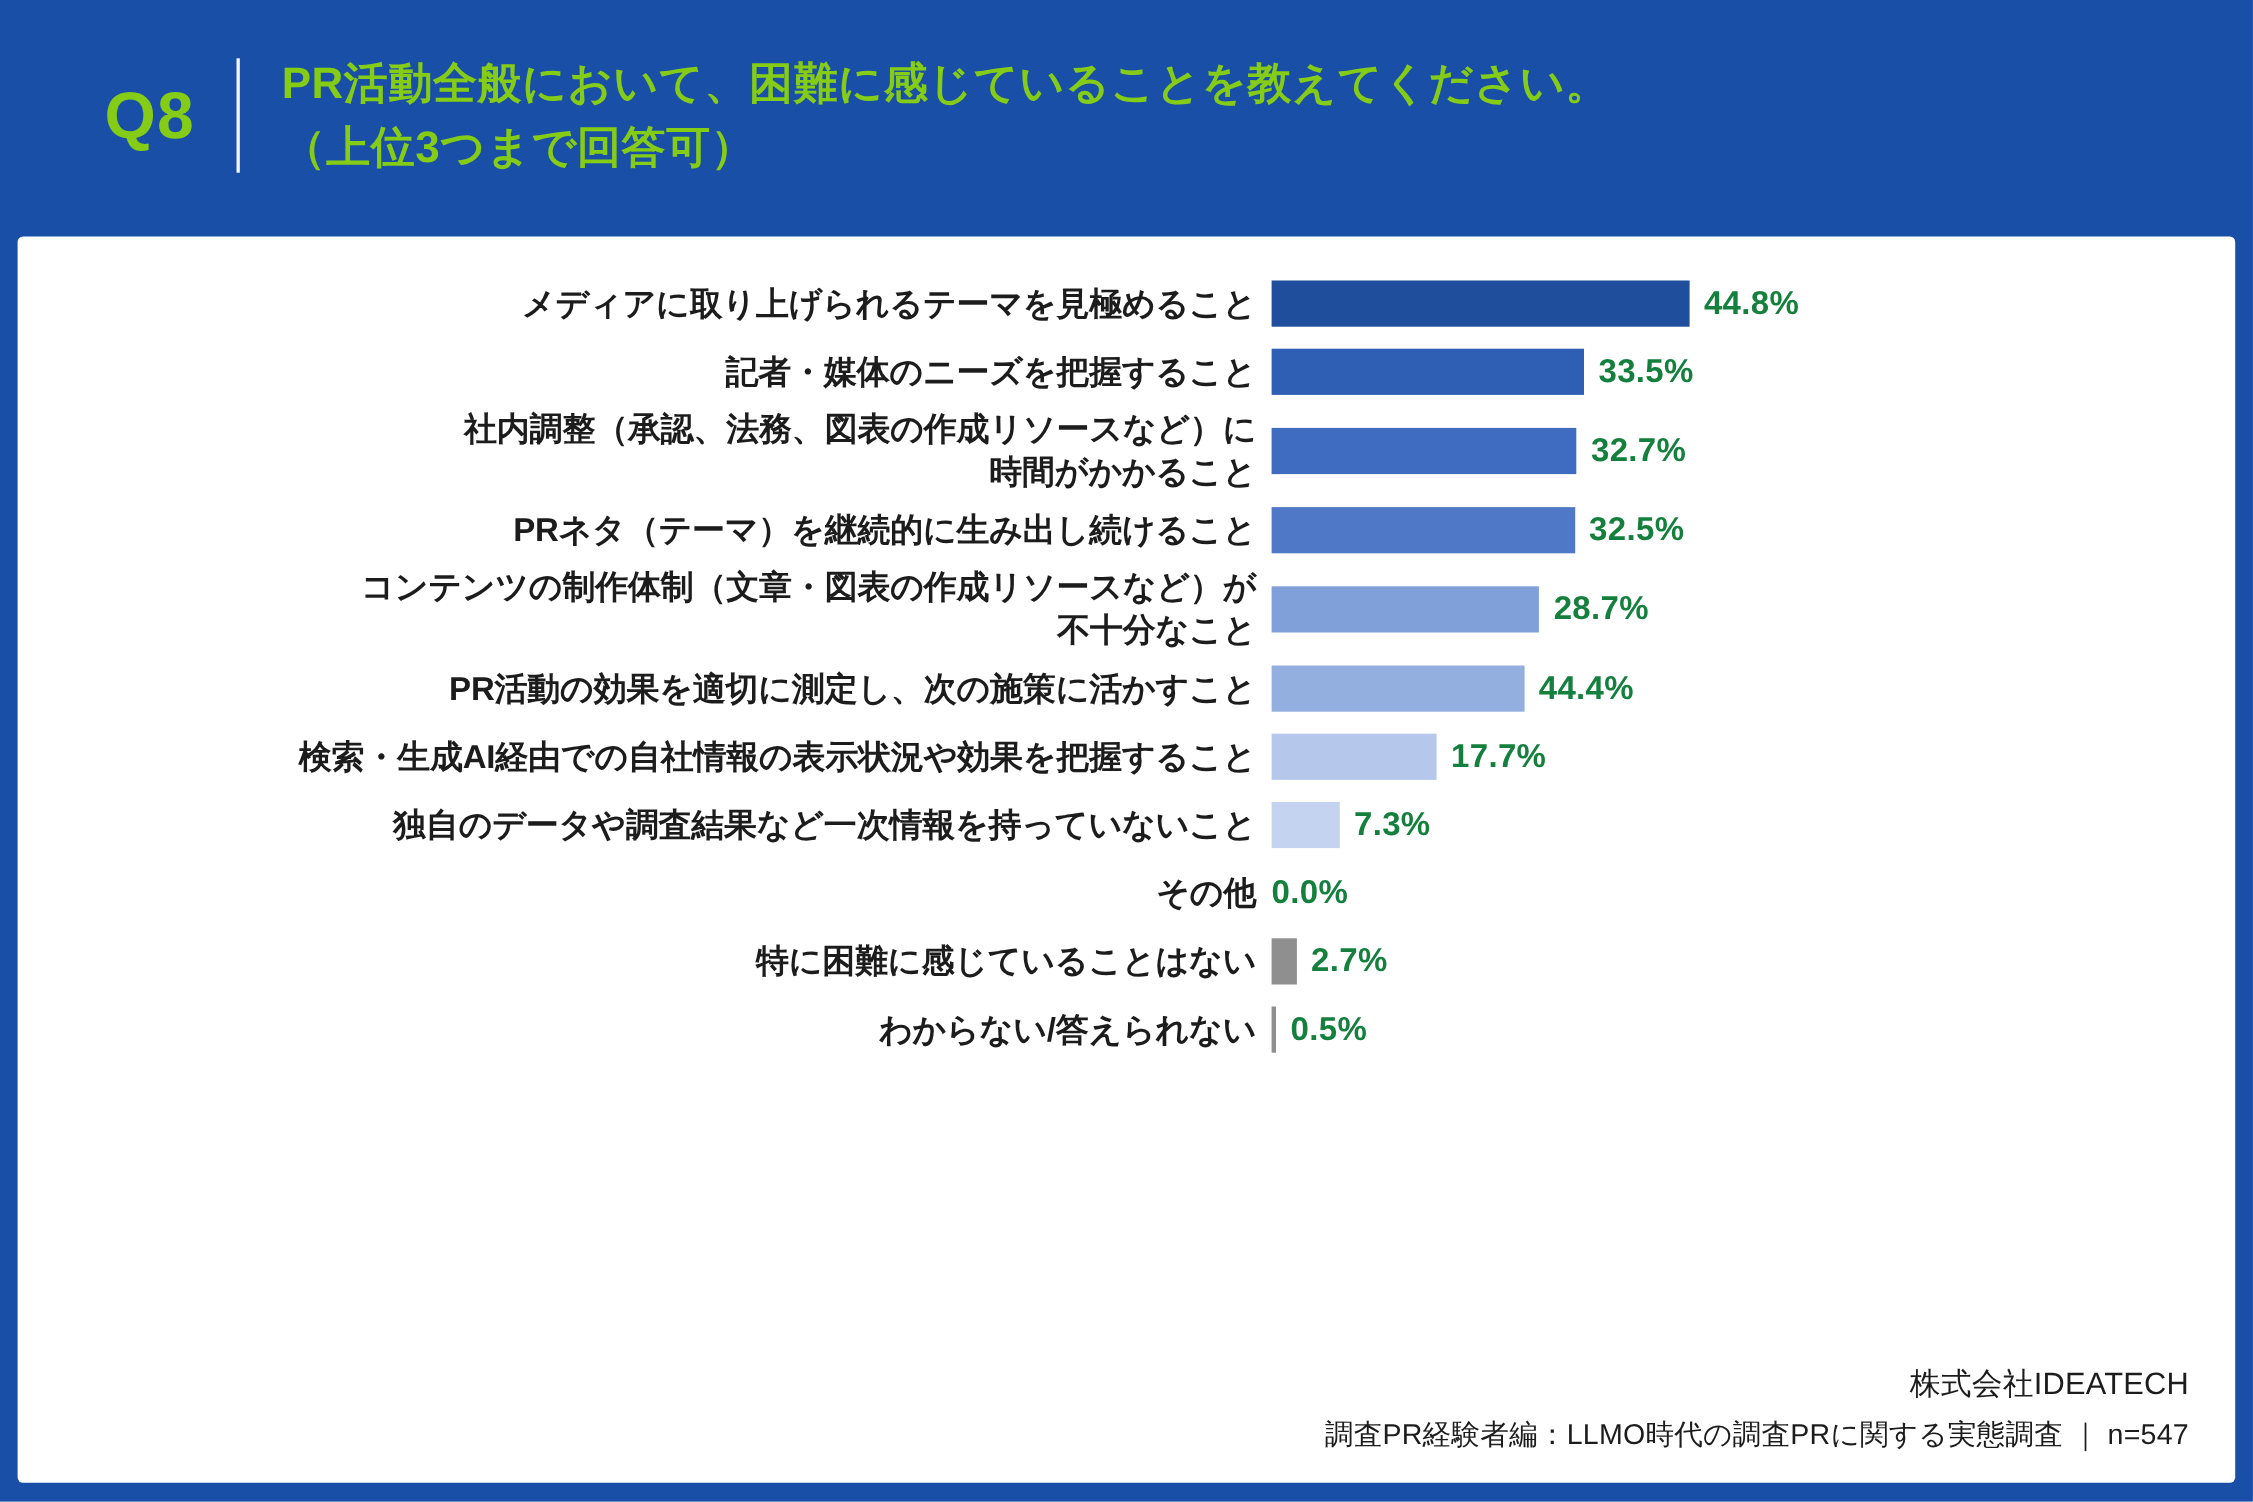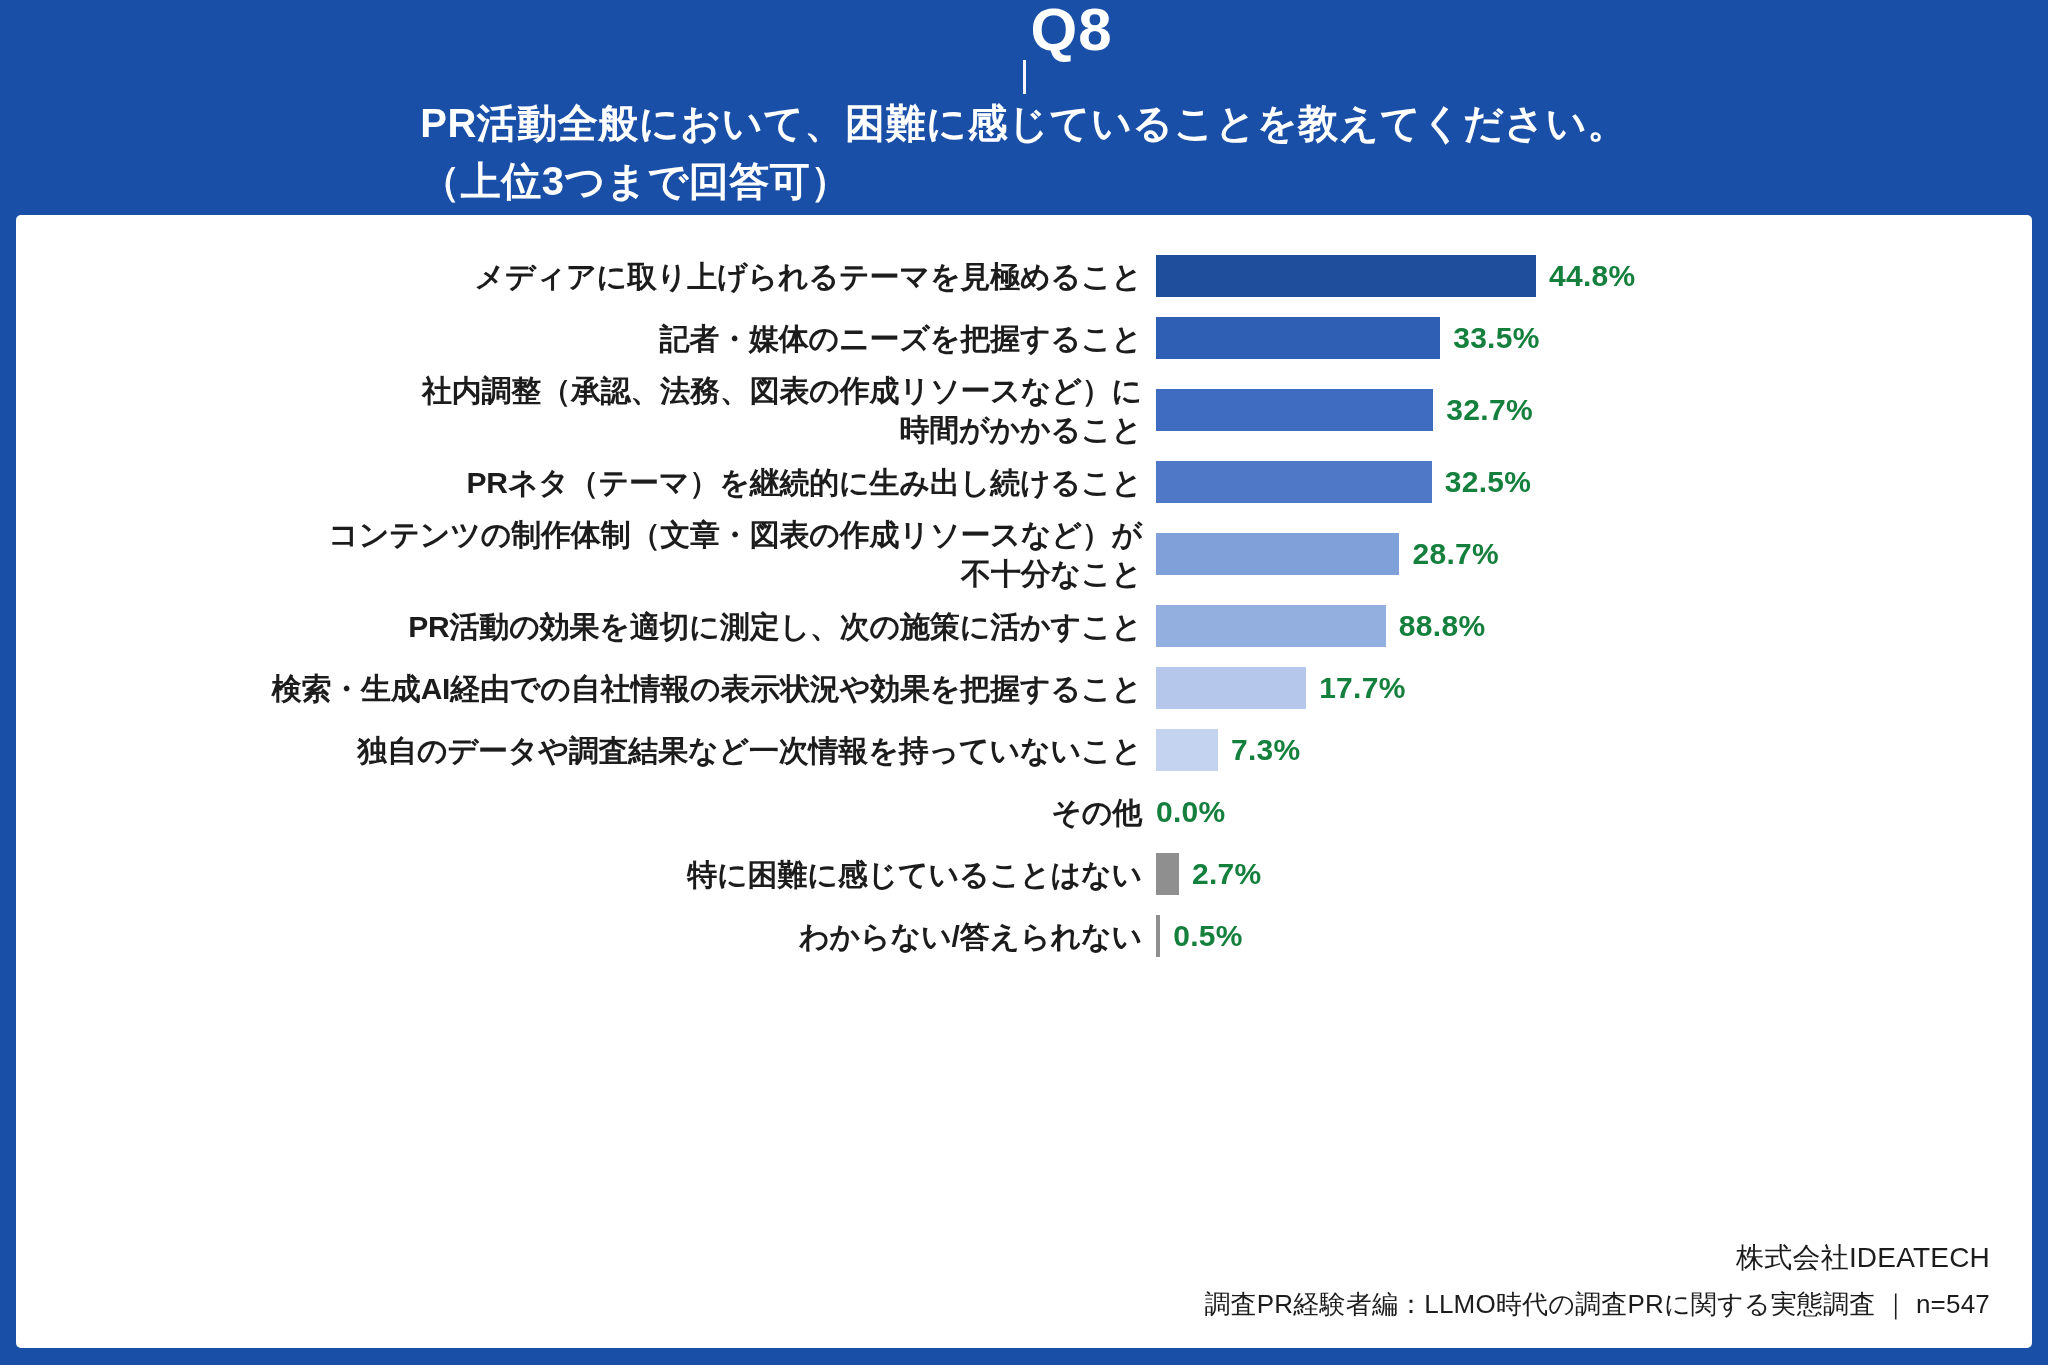--- a/index.html
+++ b/index.html
@@ -25,22 +25,21 @@
 
   
   .header {
     position: absolute;
     left: 0;
     top: 0;
     width: 2048px;
     height: 210px;
     display: flex;
     align-items: center;
-    color: #ffffff;
-    flex-direction: column;
+    color: #84cc16;
   }
   .q-number {
     font-size: 60px;
     font-weight: bold;
     margin-left: 95px;
     letter-spacing: 1px;
     line-height: 1;
   }
   .q-divider {
     width: 3px;
@@ -185,21 +184,21 @@
           <div class="label"><span>コンテンツの制作体制（文章・図表の作成リソースなど）が</span><span class="l2">不十分なこと</span></div>
           <div class="bar-wrap">
             <div class="bar" style="width: 243.438px; background: rgb(127, 160, 216);"></div>
             <div class="value">28.7%</div>
           </div>
         </div>
         <div class="row">
           <div class="label"><span>PR活動の効果を適切に測定し、次の施策に活かすこと</span></div>
           <div class="bar-wrap">
             <div class="bar" style="width: 229.866px; background: rgb(147, 175, 224);"></div>
-            <div class="value">88.8%</div>
+            <div class="value">44.4%</div>
           </div>
         </div>
         <div class="row">
           <div class="label"><span>検索・生成AI経由での自社情報の表示状況や効果を把握すること</span></div>
           <div class="bar-wrap">
             <div class="bar" style="width: 150.134px; background: rgb(181, 200, 236);"></div>
             <div class="value">17.7%</div>
           </div>
         </div>
         <div class="row">

